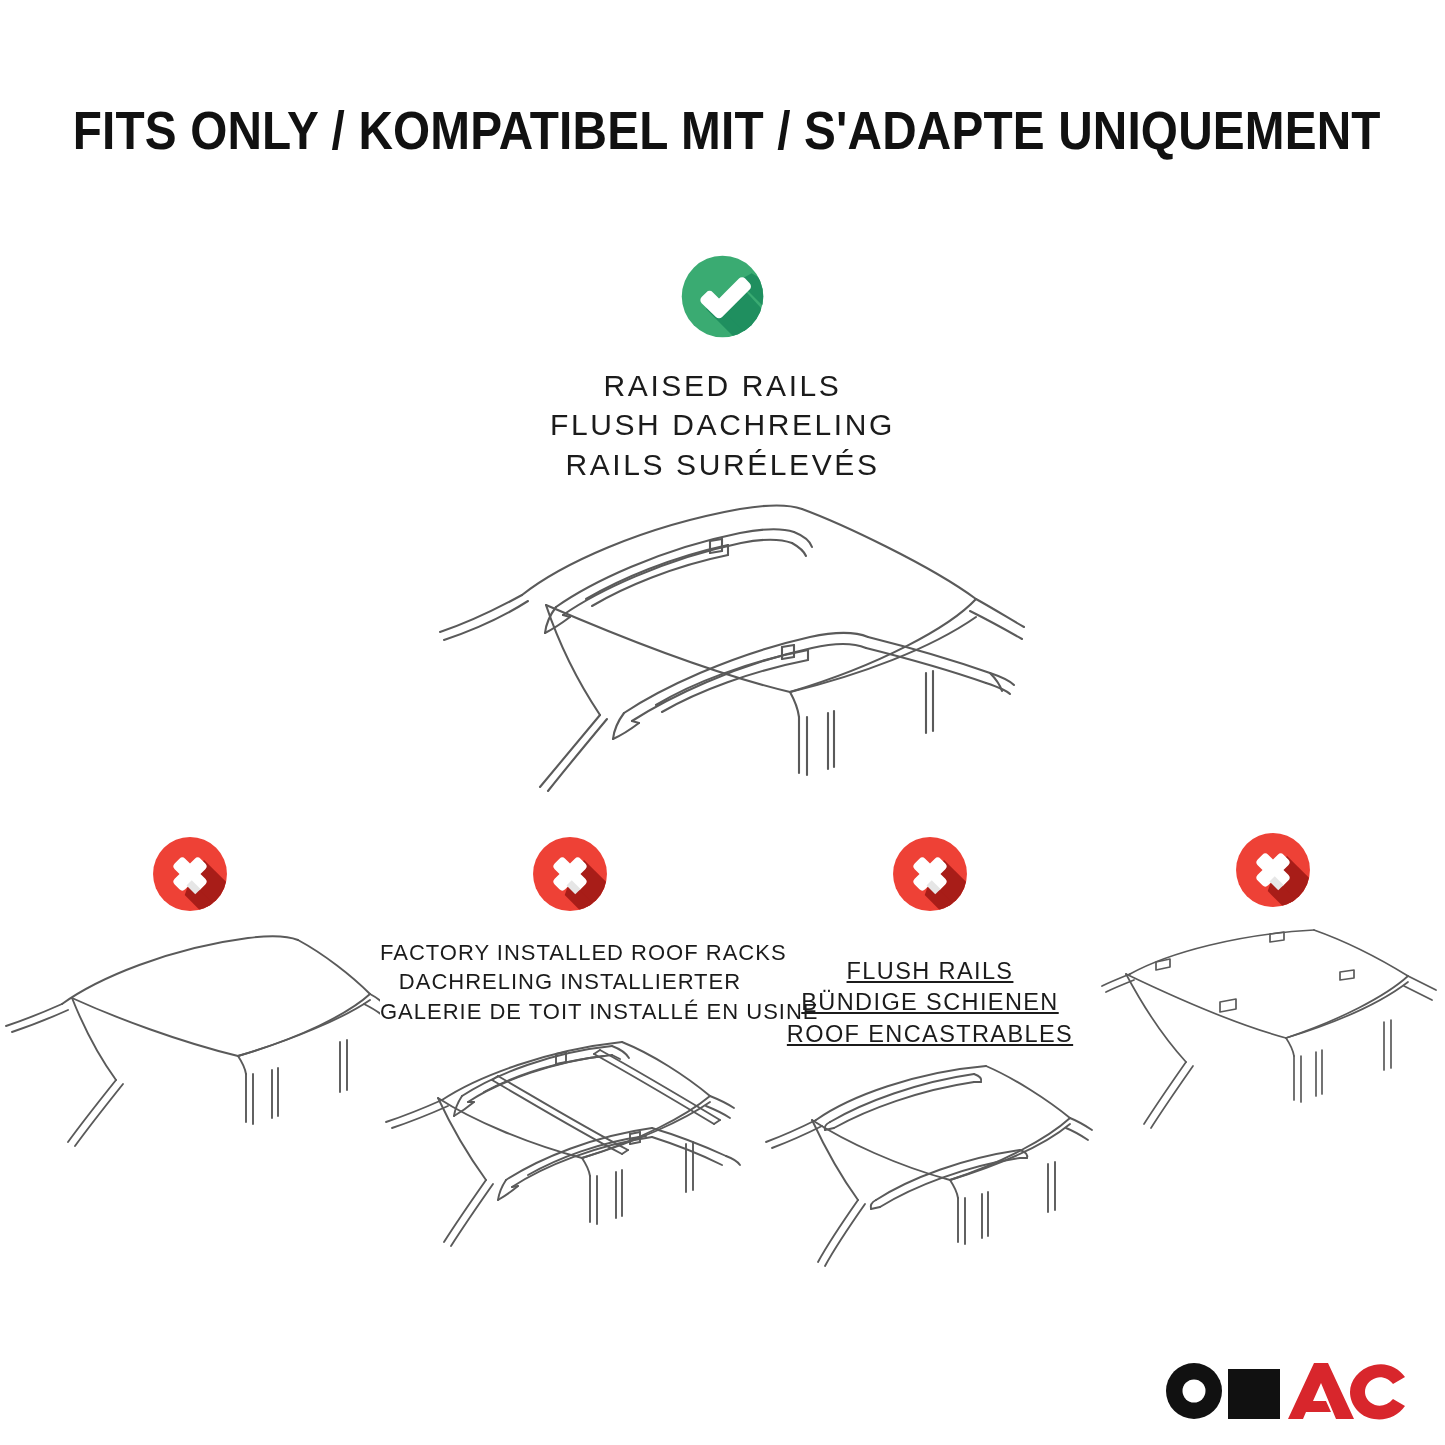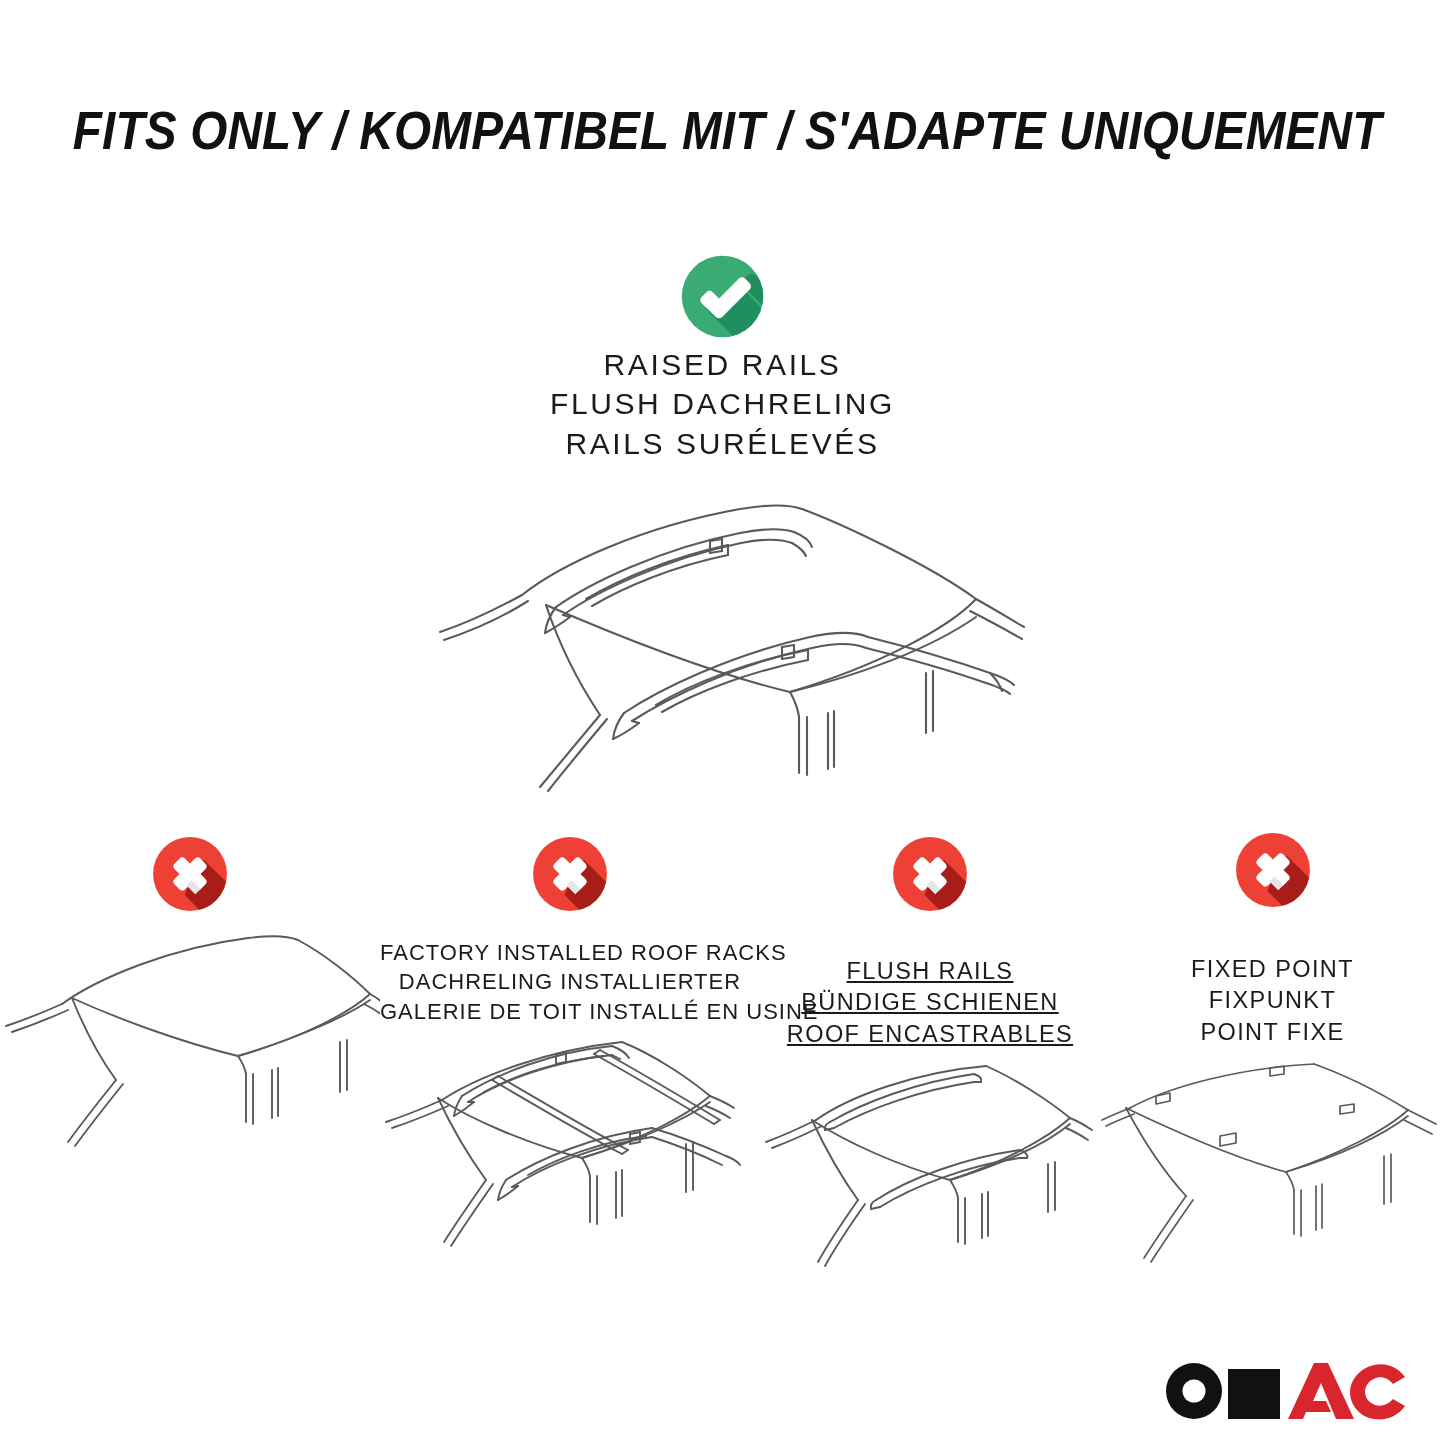--- a/index.html
+++ b/index.html
@@ -23,21 +23,20 @@
     background: #ffffff;
   }
 
   
   .title-bar {
     position: absolute;
     left: 0;
     top: 100px;
     width: 1445px;
     text-align: center;
-    font-style: italic;
   }
   .title-text {
     display: inline-block;
     font-family: "Liberation Sans Narrow", "Liberation Sans", sans-serif;
     font-weight: 700;
     font-size: 53px;
     letter-spacing: 0.2px;
     color: #111111;
     transform: scaleX(0.90);
     transform-origin: center;
@@ -59,20 +58,21 @@
     top: 248px;
     width: 1445px;
     text-align: center;
   }
   .ok-badge {
     width: 97px;
     height: 97px;
     margin: 0 auto;
   }
   .ok-caption {
+    margin-top: 21px;
     font-size: 30px;
     font-weight: 400;
     letter-spacing: 2.6px;
     line-height: 1.31;
     color: #1b1b1b;
   }
   .ok-caption div { white-space: nowrap; }
 
   .hero-art {
     position: absolute;
@@ -457,25 +457,20 @@
             </defs>
           <circle cx="50" cy="50" r="42" fill="#ee4136"></circle>
           <g clip-path="url(#xClip4)">
             <path d="M57 43 L66 34 L122 90 L104 122 L62 80 Z" fill="#a81d18"></path>
             <path d="M50 57 L58 65 L112 119 L96 126 L44 74 Z" fill="#a81d18"></path>
           </g>
           <path d="M32.6 39.0 a4.6 4.6 0 0 1 0 -6.5 L38.0 27.1 a4.6 4.6 0 0 1 6.5 0 L50.0 32.6 L55.5 27.1 a4.6 4.6 0 0 1 6.5 0 L67.4 32.5 a4.6 4.6 0 0 1 0 6.5 L61.9 44.5 L67.4 50.0 a4.6 4.6 0 0 1 0 6.5 L62.0 61.9 a4.6 4.6 0 0 1 -6.5 0 L50.0 56.4 L44.5 61.9 a4.6 4.6 0 0 1 -6.5 0 L32.6 56.5 a4.6 4.6 0 0 1 0 -6.5 L38.1 44.5 Z" fill="#ffffff" transform="translate(0,5.5)"></path>
           <path d="M52 57 L62 67 L56 73 L46 63 Z" fill="#e6e6e6"></path>
         </svg>
       </div>
-      <div class="no-caption">
-        <div>FIXED POINT</div>
-        <div>FIXPUNKT</div>
-        <div>POINT FIXE</div>
-      </div>
       <div class="col-art">
         <svg viewBox="0 0 345 225" aria-hidden="true">
           <g fill="none" stroke="#5a5a5a" stroke-width="1.7" stroke-linecap="round" stroke-linejoin="round">
             <path d="M30 46 C70 24 140 6 214 2"></path>
             <path d="M214 2 C248 14 282 32 308 48"></path>
             <path d="M308 48 C286 68 240 92 186 110"></path>
             <path d="M186 110 C134 96 76 70 26 46"></path>
             <path d="M30 46 C20 50 10 54 2 58"></path>
             <path d="M34 52 C24 56 14 60 6 64"></path>
             <path d="M26 46 C44 80 66 112 86 134"></path>

